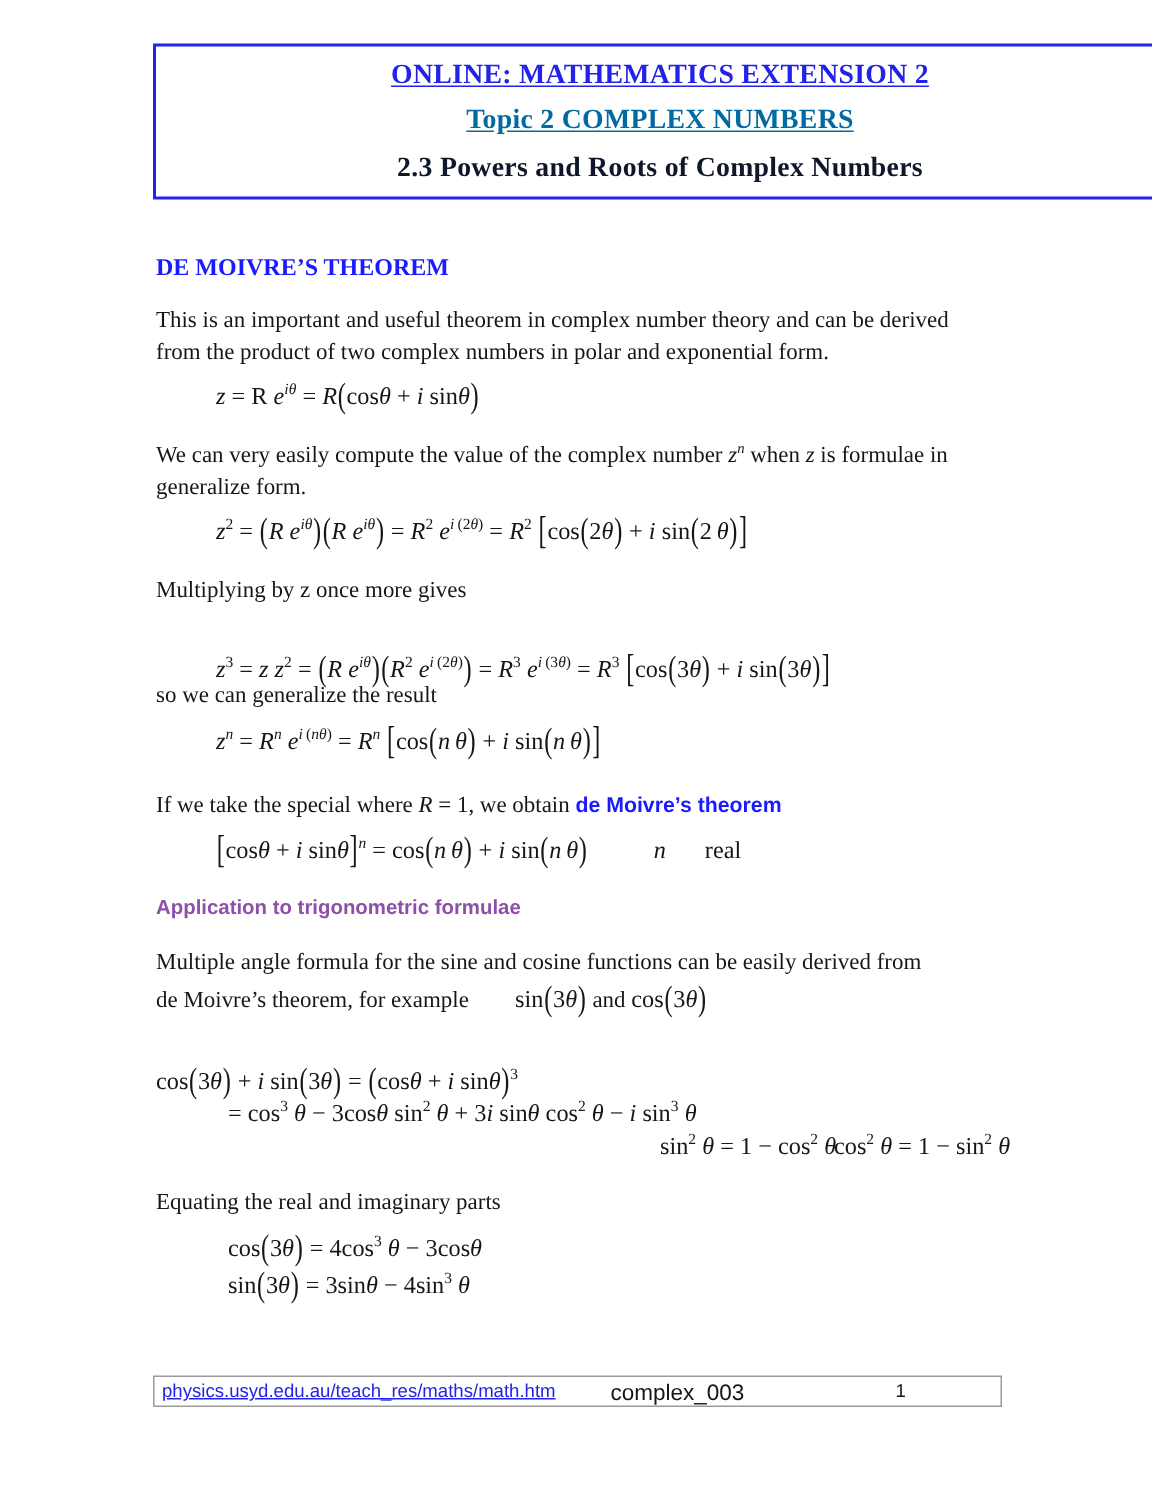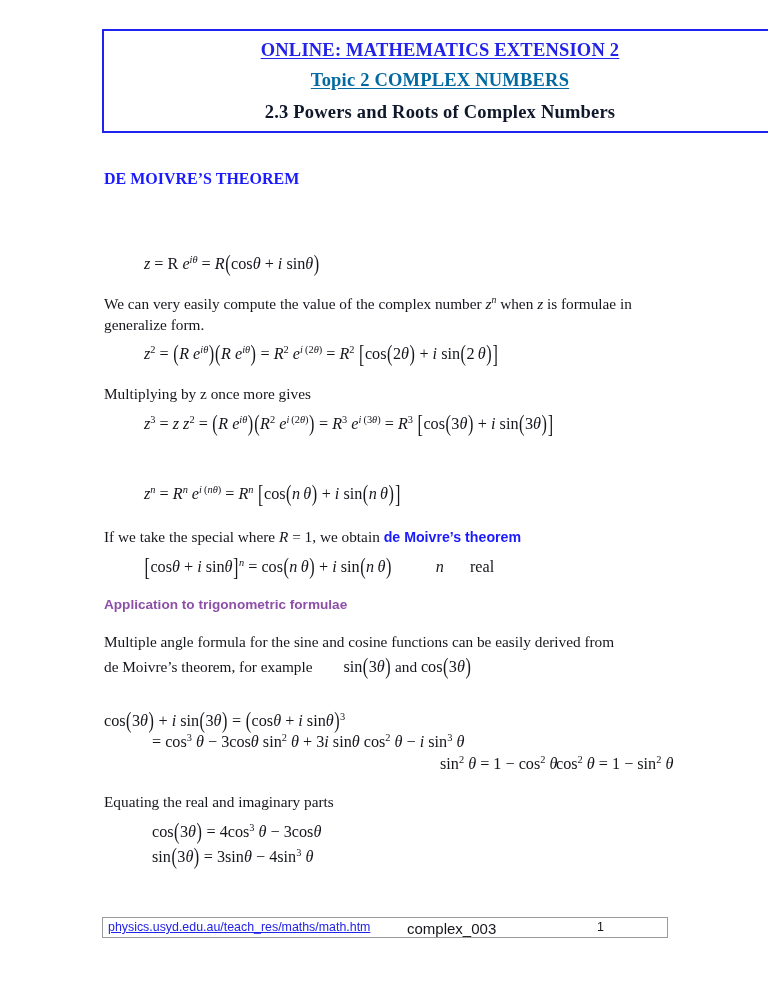--- a/index.html
+++ b/index.html
@@ -175,42 +175,49 @@
 <div class="page">
 
   <div class="header-box">
     <div class="hdr-line hdr1">ONLINE: MATHEMATICS EXTENSION 2</div>
     <div class="hdr-line hdr2">Topic 2   COMPLEX NUMBERS</div>
     <div class="hdr-line hdr3">2.3   Powers and Roots of Complex Numbers</div>
   </div>
 
   <div class="section-title" style="left:104px; top:170px;">DE MOIVRE’S THEOREM</div>
 
+  <div class="para" style="left:104px; top:203px;">
+    <span>This is an important and useful theorem in complex number theory and can be derived</span><br>
+    <span>from the product of two complex numbers in polar and exponential form.</span>
+  </div>
 
   <div class="eq" style="left:144px; top:255px;">
     <i>z</i> = R <i>e</i><sup class="ex"><i>iθ</i></sup> = <i>R</i><span class="brk">(</span><span class="up">cos</span><i>θ</i> + <i>i</i> <span class="up">sin</span><i>θ</i><span class="brk">)</span>
   </div>
 
   <div class="para" style="left:104px; top:293px;">
     <span>We can very easily compute the value of the complex number </span><i>z</i><sup class="ex"><i>n</i></sup><span> when </span><i>z</i><span> is formulae in</span><br>
     <span>generalize form.</span>
   </div>
 
   <div class="eq" style="left:144px; top:345px;">
     <i>z</i><sup class="ex">2</sup> = <span class="brk">(</span><i>R&nbsp;e</i><sup class="ex"><i>iθ</i></sup><span class="brk">)</span><span class="brk">(</span><i>R&nbsp;e</i><sup class="ex"><i>iθ</i></sup><span class="brk">)</span> = <i>R</i><sup class="ex">2</sup> <i>e</i><sup class="ex"><i>i</i> (2<i>θ</i>)</sup> = <i>R</i><sup class="ex">2</sup> <span class="brk-sq">[</span><span class="up">cos</span><span class="brk">(</span>2<i>θ</i><span class="brk">)</span> + <i>i</i> <span class="up">sin</span><span class="brk">(</span>2 <i>θ</i><span class="brk">)</span><span class="brk-sq">]</span>
   </div>
 
   <div class="para" style="left:104px; top:383px;">
     <span>Multiplying by z once more gives</span>
   </div>
 
-  <div class="eq" style="left:144px; top:415px;">
+  <div class="eq" style="left:144px; top:437px;">
     <i>z</i><sup class="ex">3</sup> = <i>z&nbsp;z</i><sup class="ex">2</sup> = <span class="brk">(</span><i>R&nbsp;e</i><sup class="ex"><i>iθ</i></sup><span class="brk">)</span><span class="brk">(</span><i>R</i><sup class="ex">2</sup> <i>e</i><sup class="ex"><i>i</i> (2<i>θ</i>)</sup><span class="brk">)</span> = <i>R</i><sup class="ex">3</sup> <i>e</i><sup class="ex"><i>i</i> (3<i>θ</i>)</sup> = <i>R</i><sup class="ex">3</sup> <span class="brk-sq">[</span><span class="up">cos</span><span class="brk">(</span>3<i>θ</i><span class="brk">)</span> + <i>i</i> <span class="up">sin</span><span class="brk">(</span>3<i>θ</i><span class="brk">)</span><span class="brk-sq">]</span>
   </div>
 
+  <div class="para" style="left:104px; top:453px;">
+    <span>so we can generalize the result</span>
+  </div>
 
   <div class="eq" style="left:144px; top:485px;">
     <i>z</i><sup class="ex"><i>n</i></sup> = <i>R</i><sup class="ex"><i>n</i></sup> <i>e</i><sup class="ex"><i>i</i> (<i>nθ</i>)</sup> = <i>R</i><sup class="ex"><i>n</i></sup> <span class="brk-sq">[</span><span class="up">cos</span><span class="brk">(</span><i>n</i> <i>θ</i><span class="brk">)</span> + <i>i</i> <span class="up">sin</span><span class="brk">(</span><i>n</i> <i>θ</i><span class="brk">)</span><span class="brk-sq">]</span>
   </div>
 
   <div class="para" style="left:104px; top:526px;">
     <span>If we take the special where </span><i>R</i><span> = 1, we obtain </span><span class="inline-blue">de Moivre’s theorem</span>
   </div>
 
   <div class="eq" style="left:144px; top:558px;">

